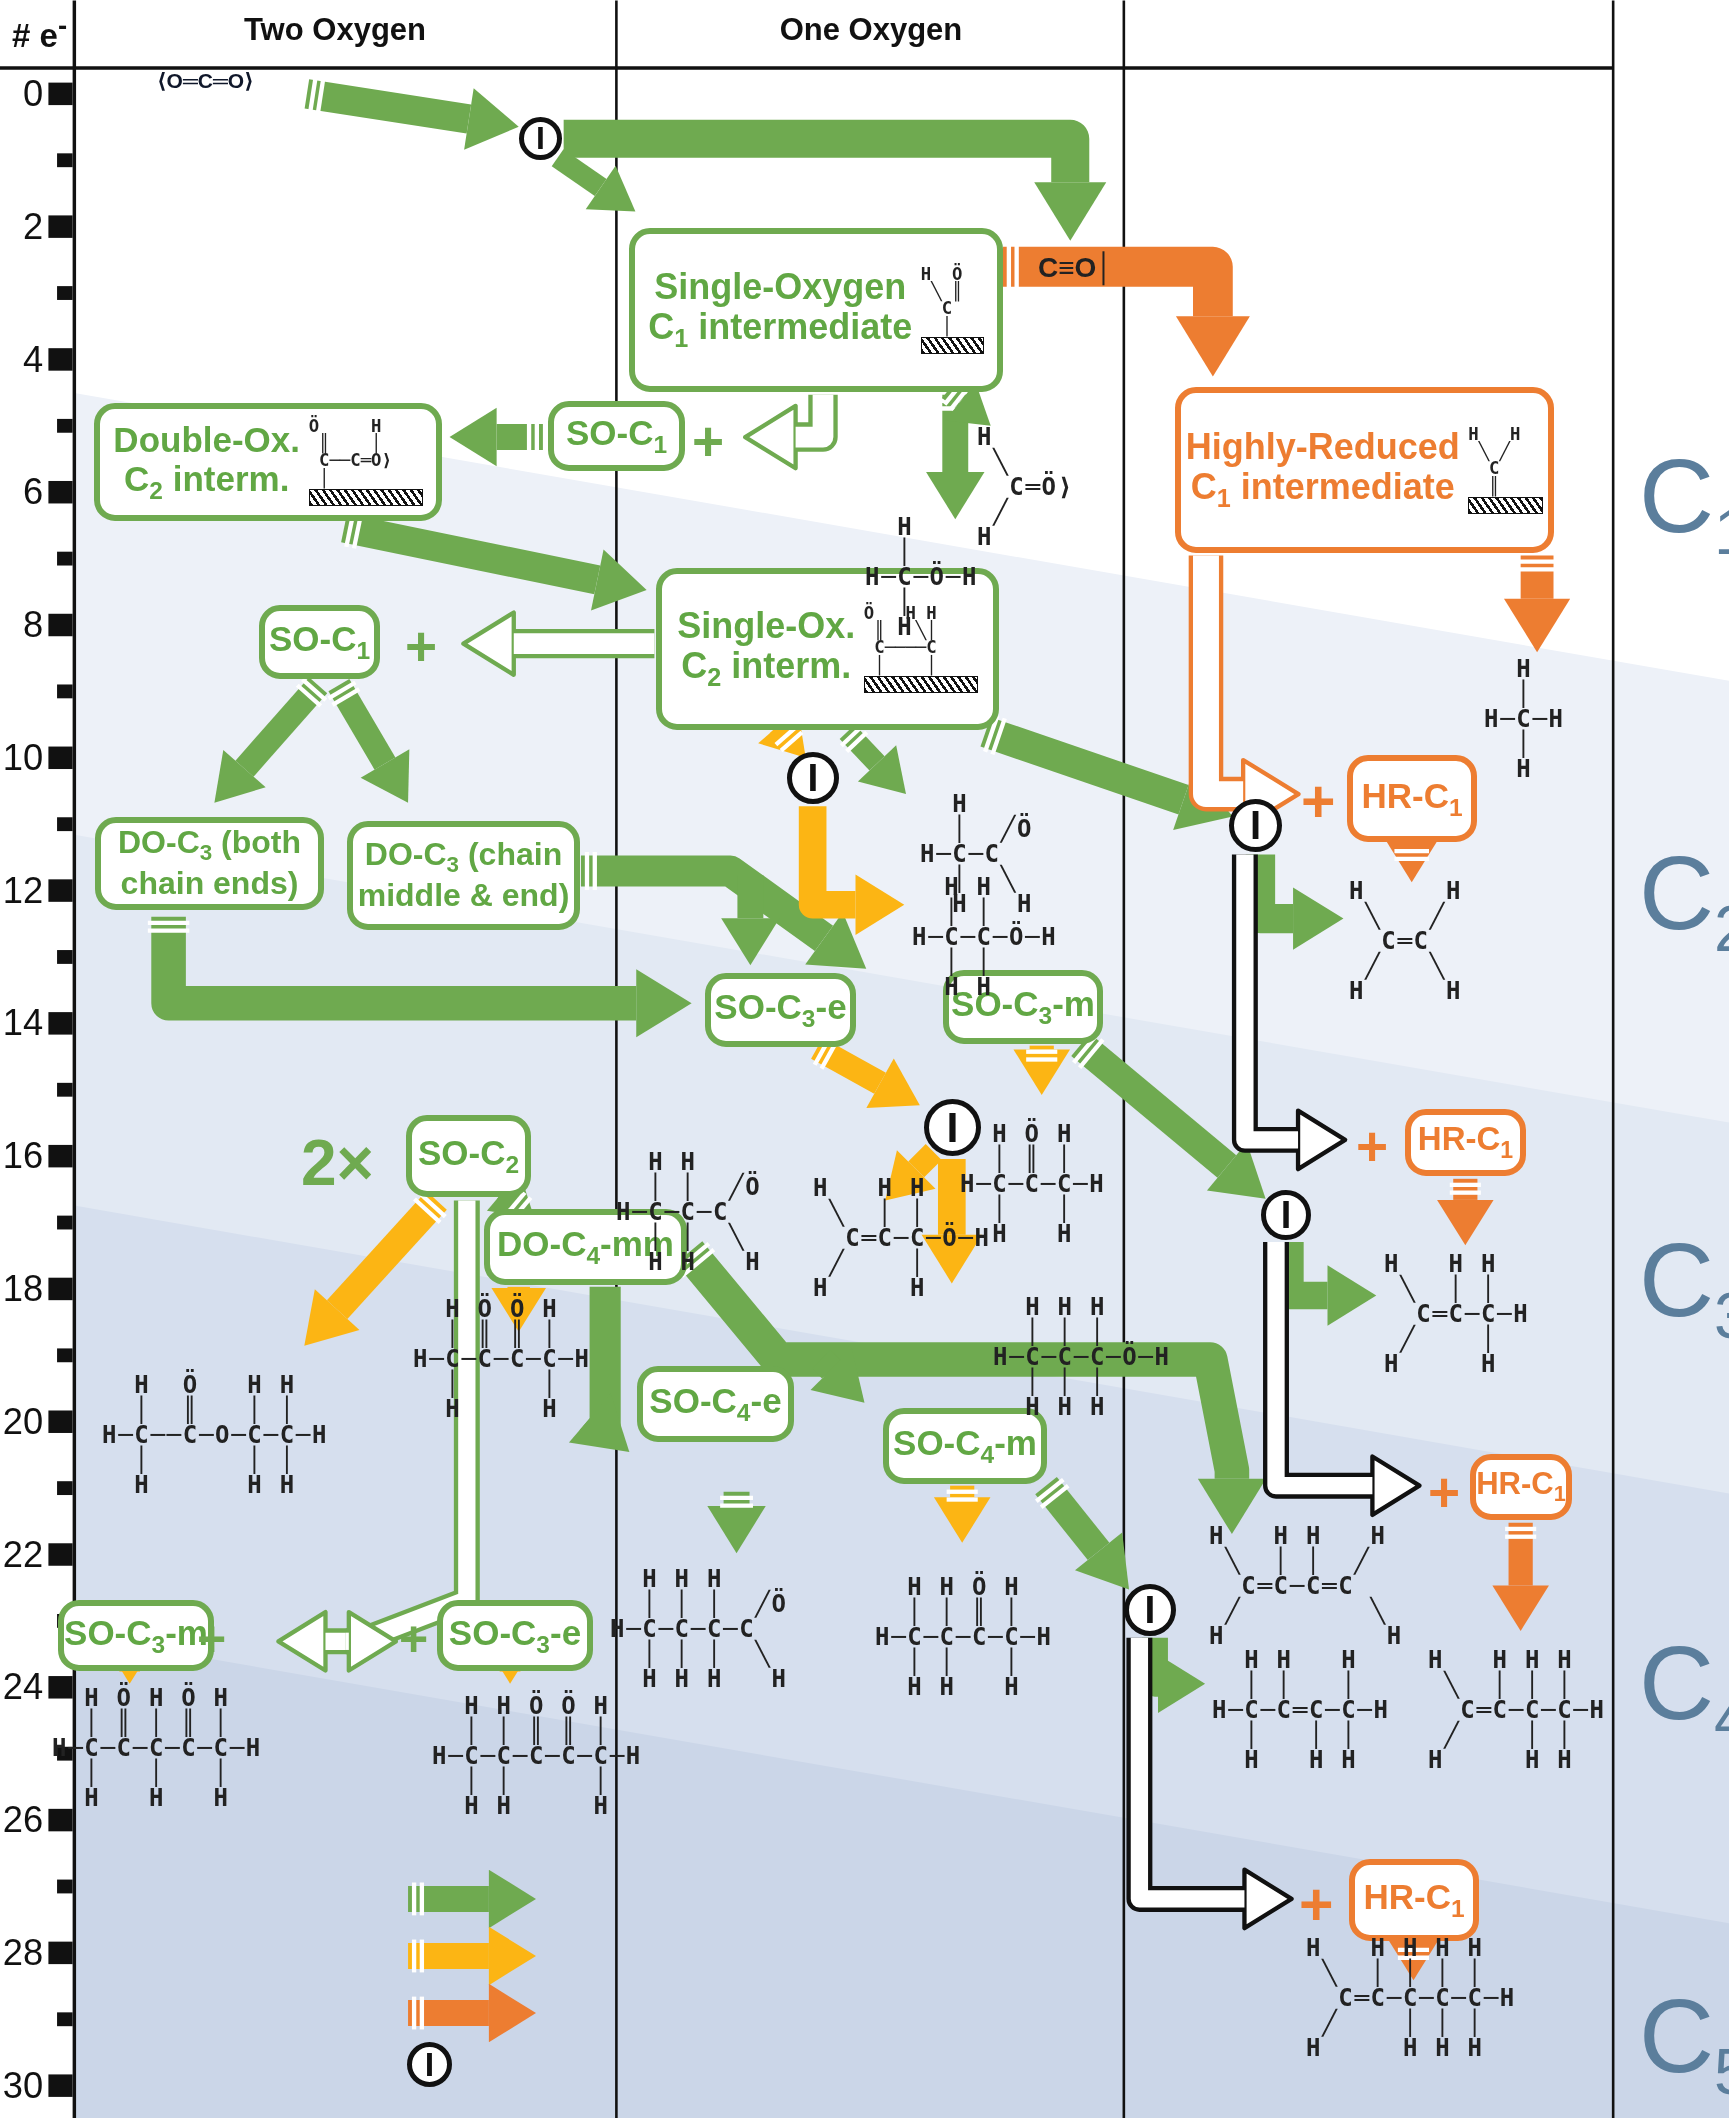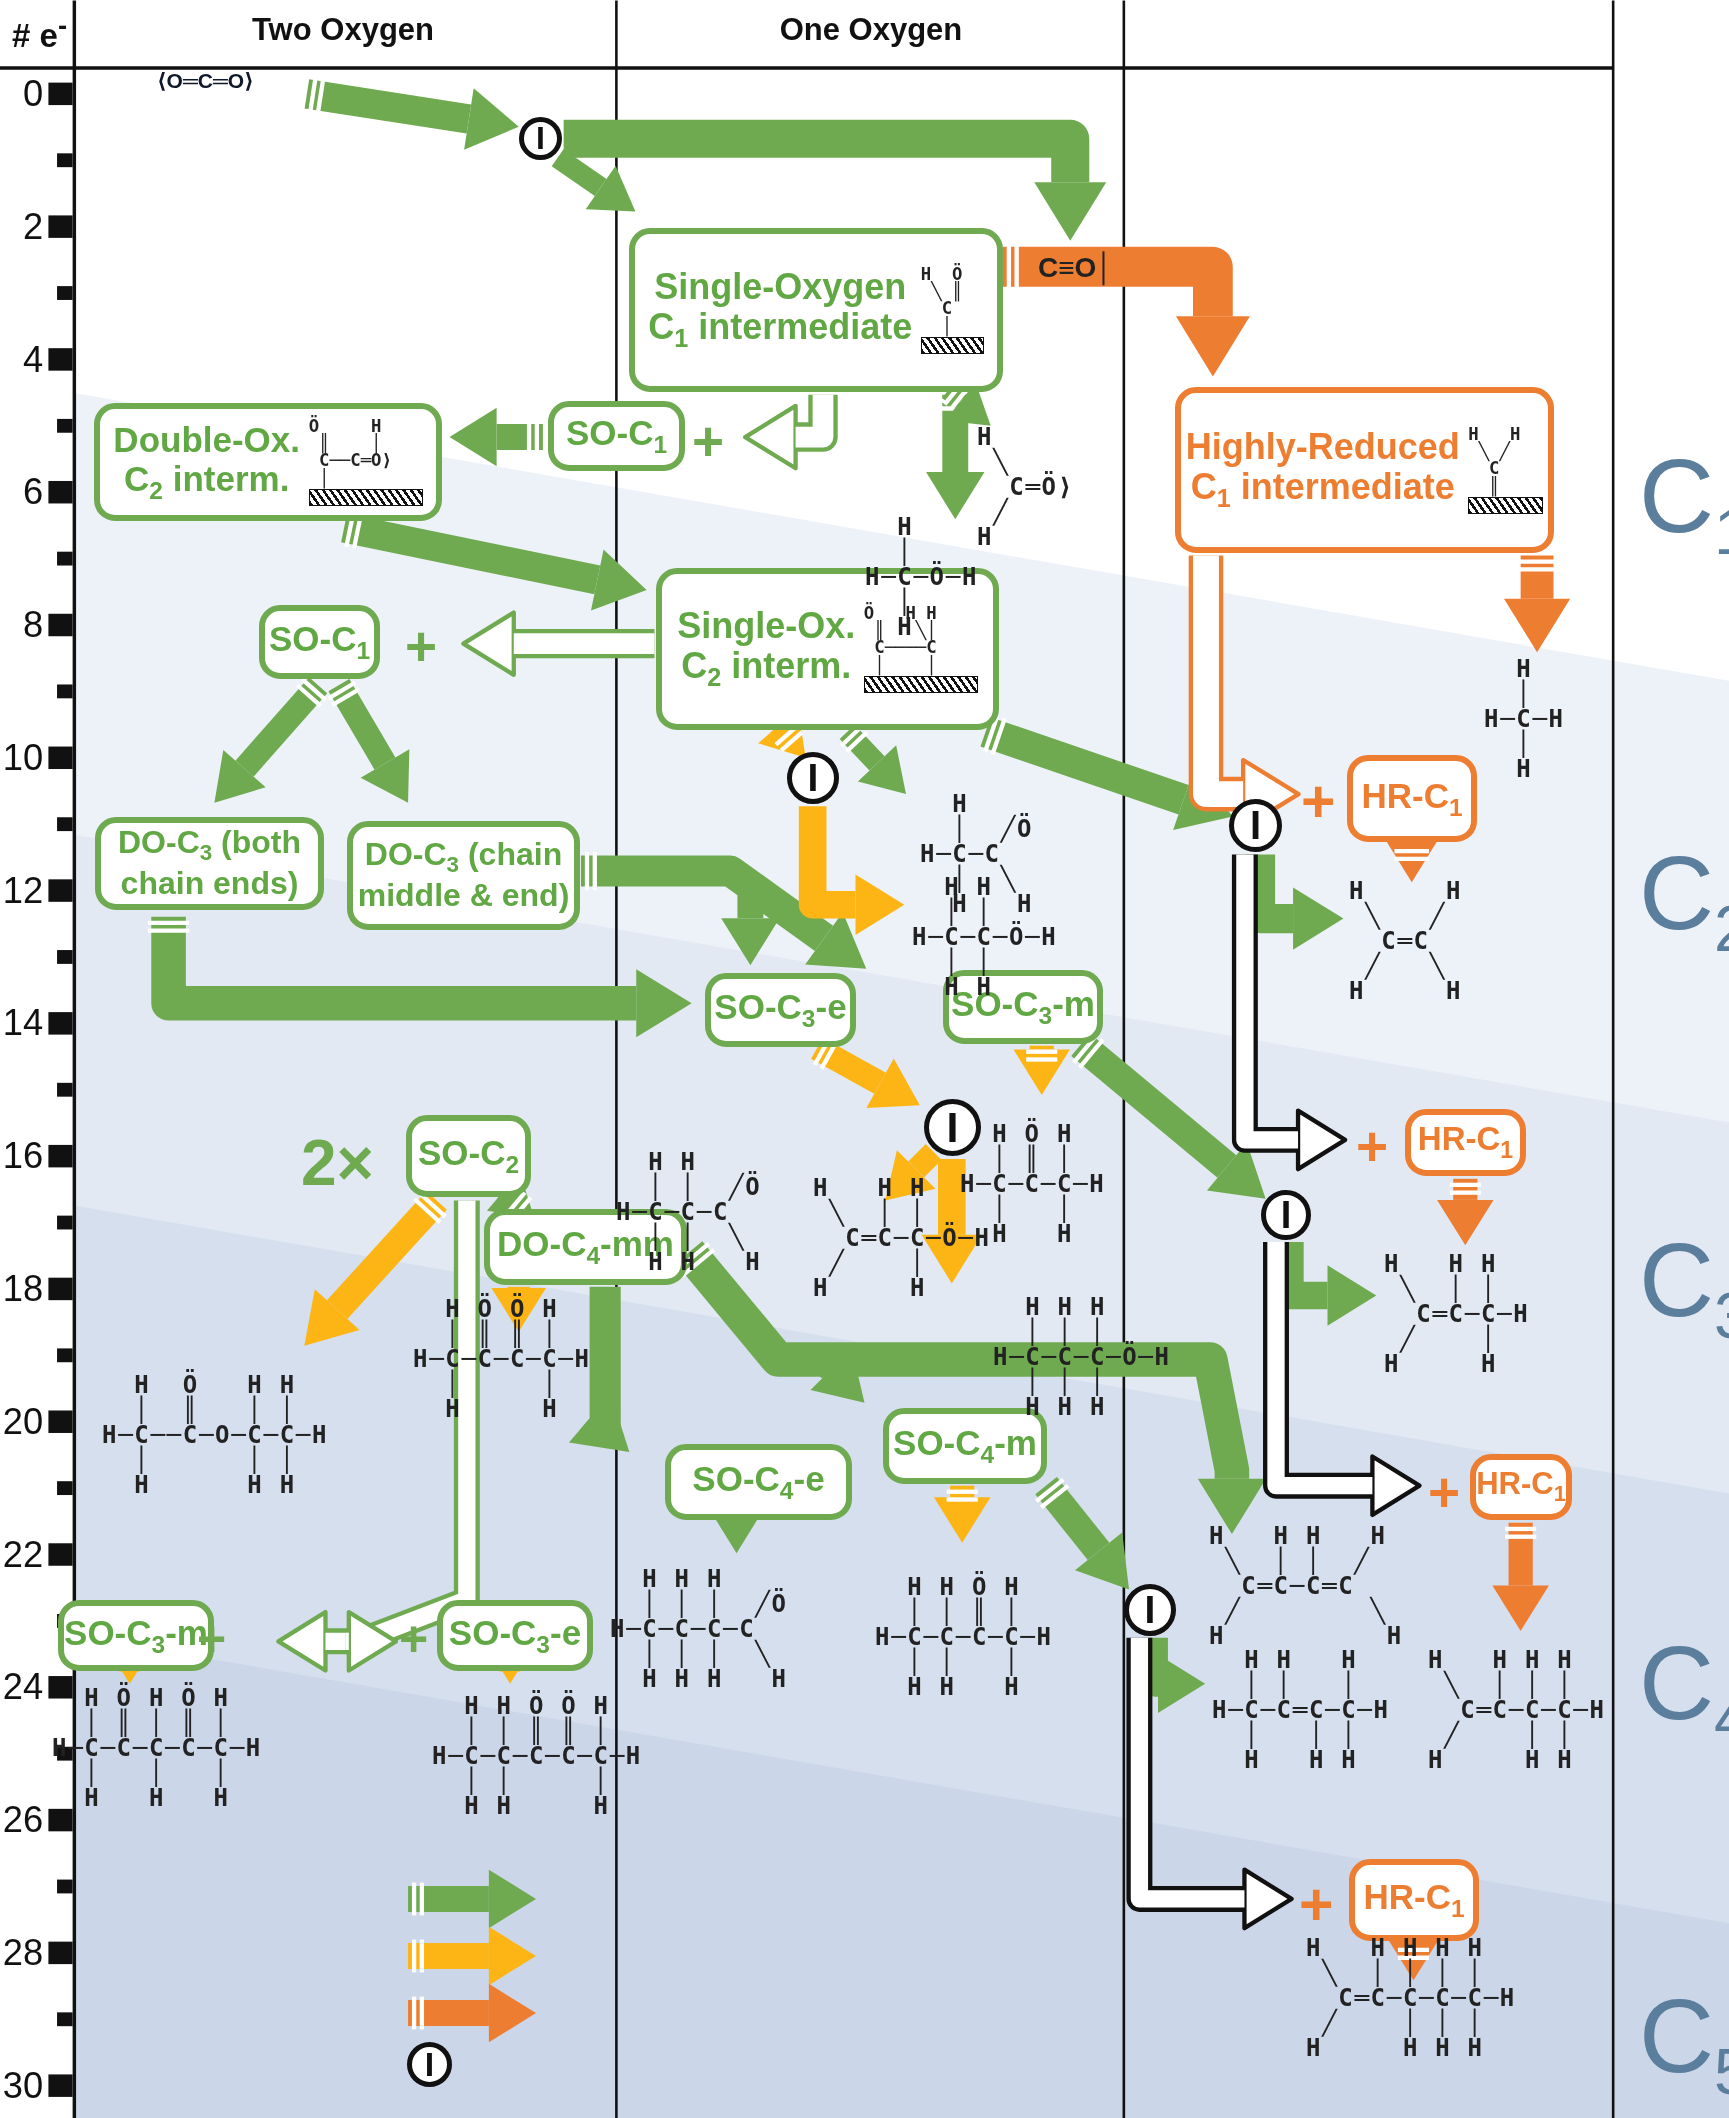--- a/index.html
+++ b/index.html
@@ -432,21 +432,21 @@
       </div>
       <div class="box green" style="left: 943px; top: 970px; width: 160px; height: 74px;">
         <div class="lbl" style="font-size: 35px; font-weight: 700;"><b>SO-C<sub>3</sub>-m</b></div>
       </div>
       <div class="box green" style="left: 406px; top: 1115px; width: 125px; height: 82px;">
         <div class="lbl" style="font-size: 35px; font-weight: 700;"><b>SO-C<sub>2</sub></b></div>
       </div>
       <div class="box green" style="left: 484px; top: 1209px; width: 203px; height: 76px;">
         <div class="lbl" style="font-size: 35px; font-weight: 700;"><b>DO-C<sub>4</sub>-mm</b></div>
       </div>
-      <div class="box green" style="left: 637px; top: 1444px; width: 187px; height: 76px; margin-left: 28px;">
+      <div class="box green" style="left: 637px; top: 1366px; width: 157px; height: 76px;">
         <div class="lbl" style="font-size: 35px; font-weight: 700;"><b>SO-C<sub>4</sub>-e</b></div>
       </div>
       <div class="box green" style="left: 883px; top: 1408px; width: 164px; height: 76px;">
         <div class="lbl" style="font-size: 35px; font-weight: 700;"><b>SO-C<sub>4</sub>-m</b></div>
       </div>
       <div class="box green" style="left: 58px; top: 1600px; width: 156px; height: 71px;">
         <div class="lbl" style="font-size: 35px; font-weight: 700;"><b>SO-C<sub>3</sub>-m</b></div>
       </div>
       <div class="box green" style="left: 437px; top: 1600px; width: 156px; height: 71px;">
         <div class="lbl" style="font-size: 35px; font-weight: 700;"><b>SO-C<sub>3</sub>-e</b></div>
@@ -503,17 +503,17 @@
       <div class="txt" style="left: 1299px; top: 1871px; font-size: 59px; font-weight: 700; color: rgb(237, 125, 49);">+</div>
       <div class="clabel" style="left: 1639px; top: 437px; font-size: 104px;">C<sub>1</sub></div>
       <div class="clabel" style="left: 1639px; top: 834px; font-size: 104px;">C<sub>2</sub></div>
       <div class="clabel" style="left: 1639px; top: 1221px; font-size: 104px;">C<sub>3</sub></div>
       <div class="clabel" style="left: 1639px; top: 1624px; font-size: 104px;">C<sub>4</sub></div>
       <div class="clabel" style="left: 1639px; top: 1977px; font-size: 104px;">C<sub>5</sub></div>
       <div class="circleI" style="left: 407px; top: 2042px; width: 35px; height: 35px; font-size: 34px;">I</div>
     </div>
 
   <div class="txt" id="hdr-e" style="left:12px;top:10.4px;font-size:33px;font-weight:700;"># e<sup>-</sup></div>
-  <div class="txt" id="hdr-two" style="left:72px;top:12px;width:542px;text-align:center;font-size:31px;font-weight:700;">Two Oxygen</div>
+  <div class="txt" id="hdr-two" style="left:64px;top:12px;width:542px;text-align:center;font-size:31px;font-weight:700;">Two Oxygen</div>
   <div class="txt" id="hdr-one" style="left:617px;top:12px;width:508px;text-align:center;font-size:31px;font-weight:700;">One Oxygen</div>
 
 </div>
 
 
 </body></html>

